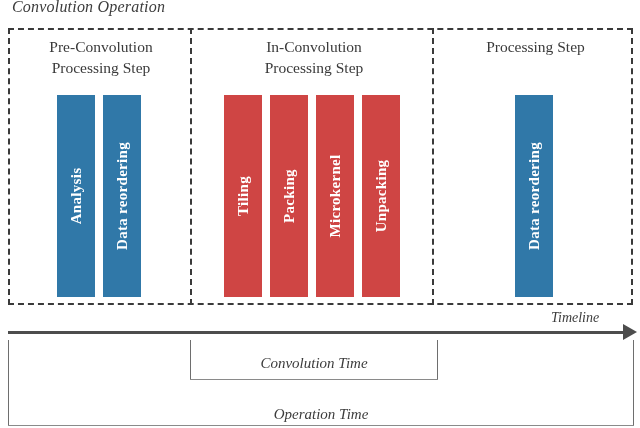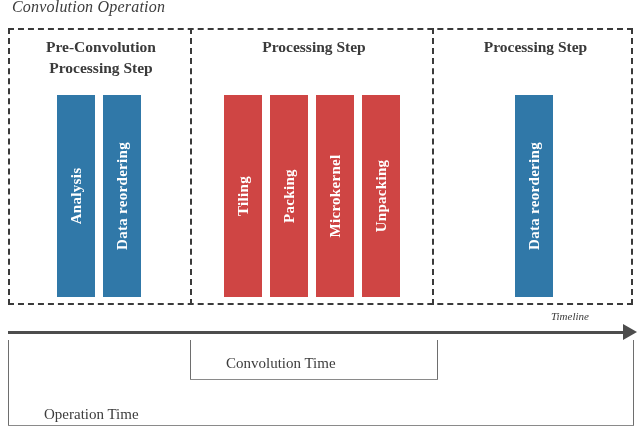--- a/index.html
+++ b/index.html
@@ -19,21 +19,21 @@
   .divider.d1{left:190px;}
   .divider.d2{left:432px;}
 
   
   .panel{position:absolute;top:28px;height:277px;box-sizing:border-box;}
   .panel.pre{left:8px;width:182px;}
   .panel.inc{left:192px;width:240px;}
   .panel.post{left:434px;width:199px;}
 
   .panel-title{position:absolute;top:8px;left:4px;right:0;text-align:center;
-               font-weight:bold;font-size:15.5px;line-height:21px;color:#3a3a3a;}
+               font-weight:normal;font-size:15.5px;line-height:21px;color:#3a3a3a;}
 
   
   .bars{position:absolute;top:67px;left:0;right:0;height:202px;
         display:flex;justify-content:center;align-items:stretch;}
   .bar{width:38px;height:202px;position:relative;margin:0 4px;}
   .bar.blue{background:#3078a8;}
   .bar.red{background:#cf4544;}
   .bar-label{position:absolute;left:50%;top:50%;
              transform:translate(-50%,-50%) rotate(-90deg);
              transform-origin:center center;white-space:nowrap;
@@ -42,27 +42,27 @@
   .panel.post .bar{margin-left:0;margin-right:0;}
 
   
   .timeline-line{position:absolute;left:8px;top:331px;width:617px;height:0;
                  border-top:3px solid #4d4d4d;}
   .timeline-head{position:absolute;left:623px;top:324px;width:0;height:0;
                  border-left:14px solid #4d4d4d;
                  border-top:8px solid transparent;
                  border-bottom:8px solid transparent;}
   .timeline-label{position:absolute;left:551px;top:310px;font-style:italic;
-                  font-size:11px;color:#3c3c3c;white-space:nowrap;}
+                  font-size:14px;color:#3c3c3c;white-space:nowrap;}
 
   
   .br-v{position:absolute;width:0;border-left:1.6px solid #6e6e6e;}
   .br-h{position:absolute;height:0;border-top:1.6px solid #8a8a8a;}
-  .br-text{position:absolute;font-size:15px;color:#3c3c3c;
-           white-space:nowrap;padding-left:36px;}
+  .br-text{position:absolute;font-style:italic;font-size:15px;color:#3c3c3c;
+           text-align:center;white-space:nowrap;}
 
   
   .conv-v1{left:190px;top:340px;height:40px;}
   .conv-v2{left:437px;top:340px;height:40px;}
   .conv-h{left:190px;top:379px;width:248px;}
   .conv-t{left:190px;top:355px;width:248px;}
 
   
   .oper-v1{left:8px;top:340px;height:86px;}
   .oper-v2{left:633px;top:340px;height:86px;}
@@ -90,20 +90,21 @@
         <span class="bar-label">Analysis</span>
       </div>
       <div class="bar blue">
         <span class="bar-label">Data reordering</span>
       </div>
     </div>
   </div>
 
   <div class="panel inc">
     <div class="panel-title">
+      <div>In-Convolution</div>
       <div>Processing Step</div>
     </div>
     <div class="bars">
       <div class="bar red">
         <span class="bar-label">Tiling</span>
       </div>
       <div class="bar red">
         <span class="bar-label">Packing</span>
       </div>
       <div class="bar red">

